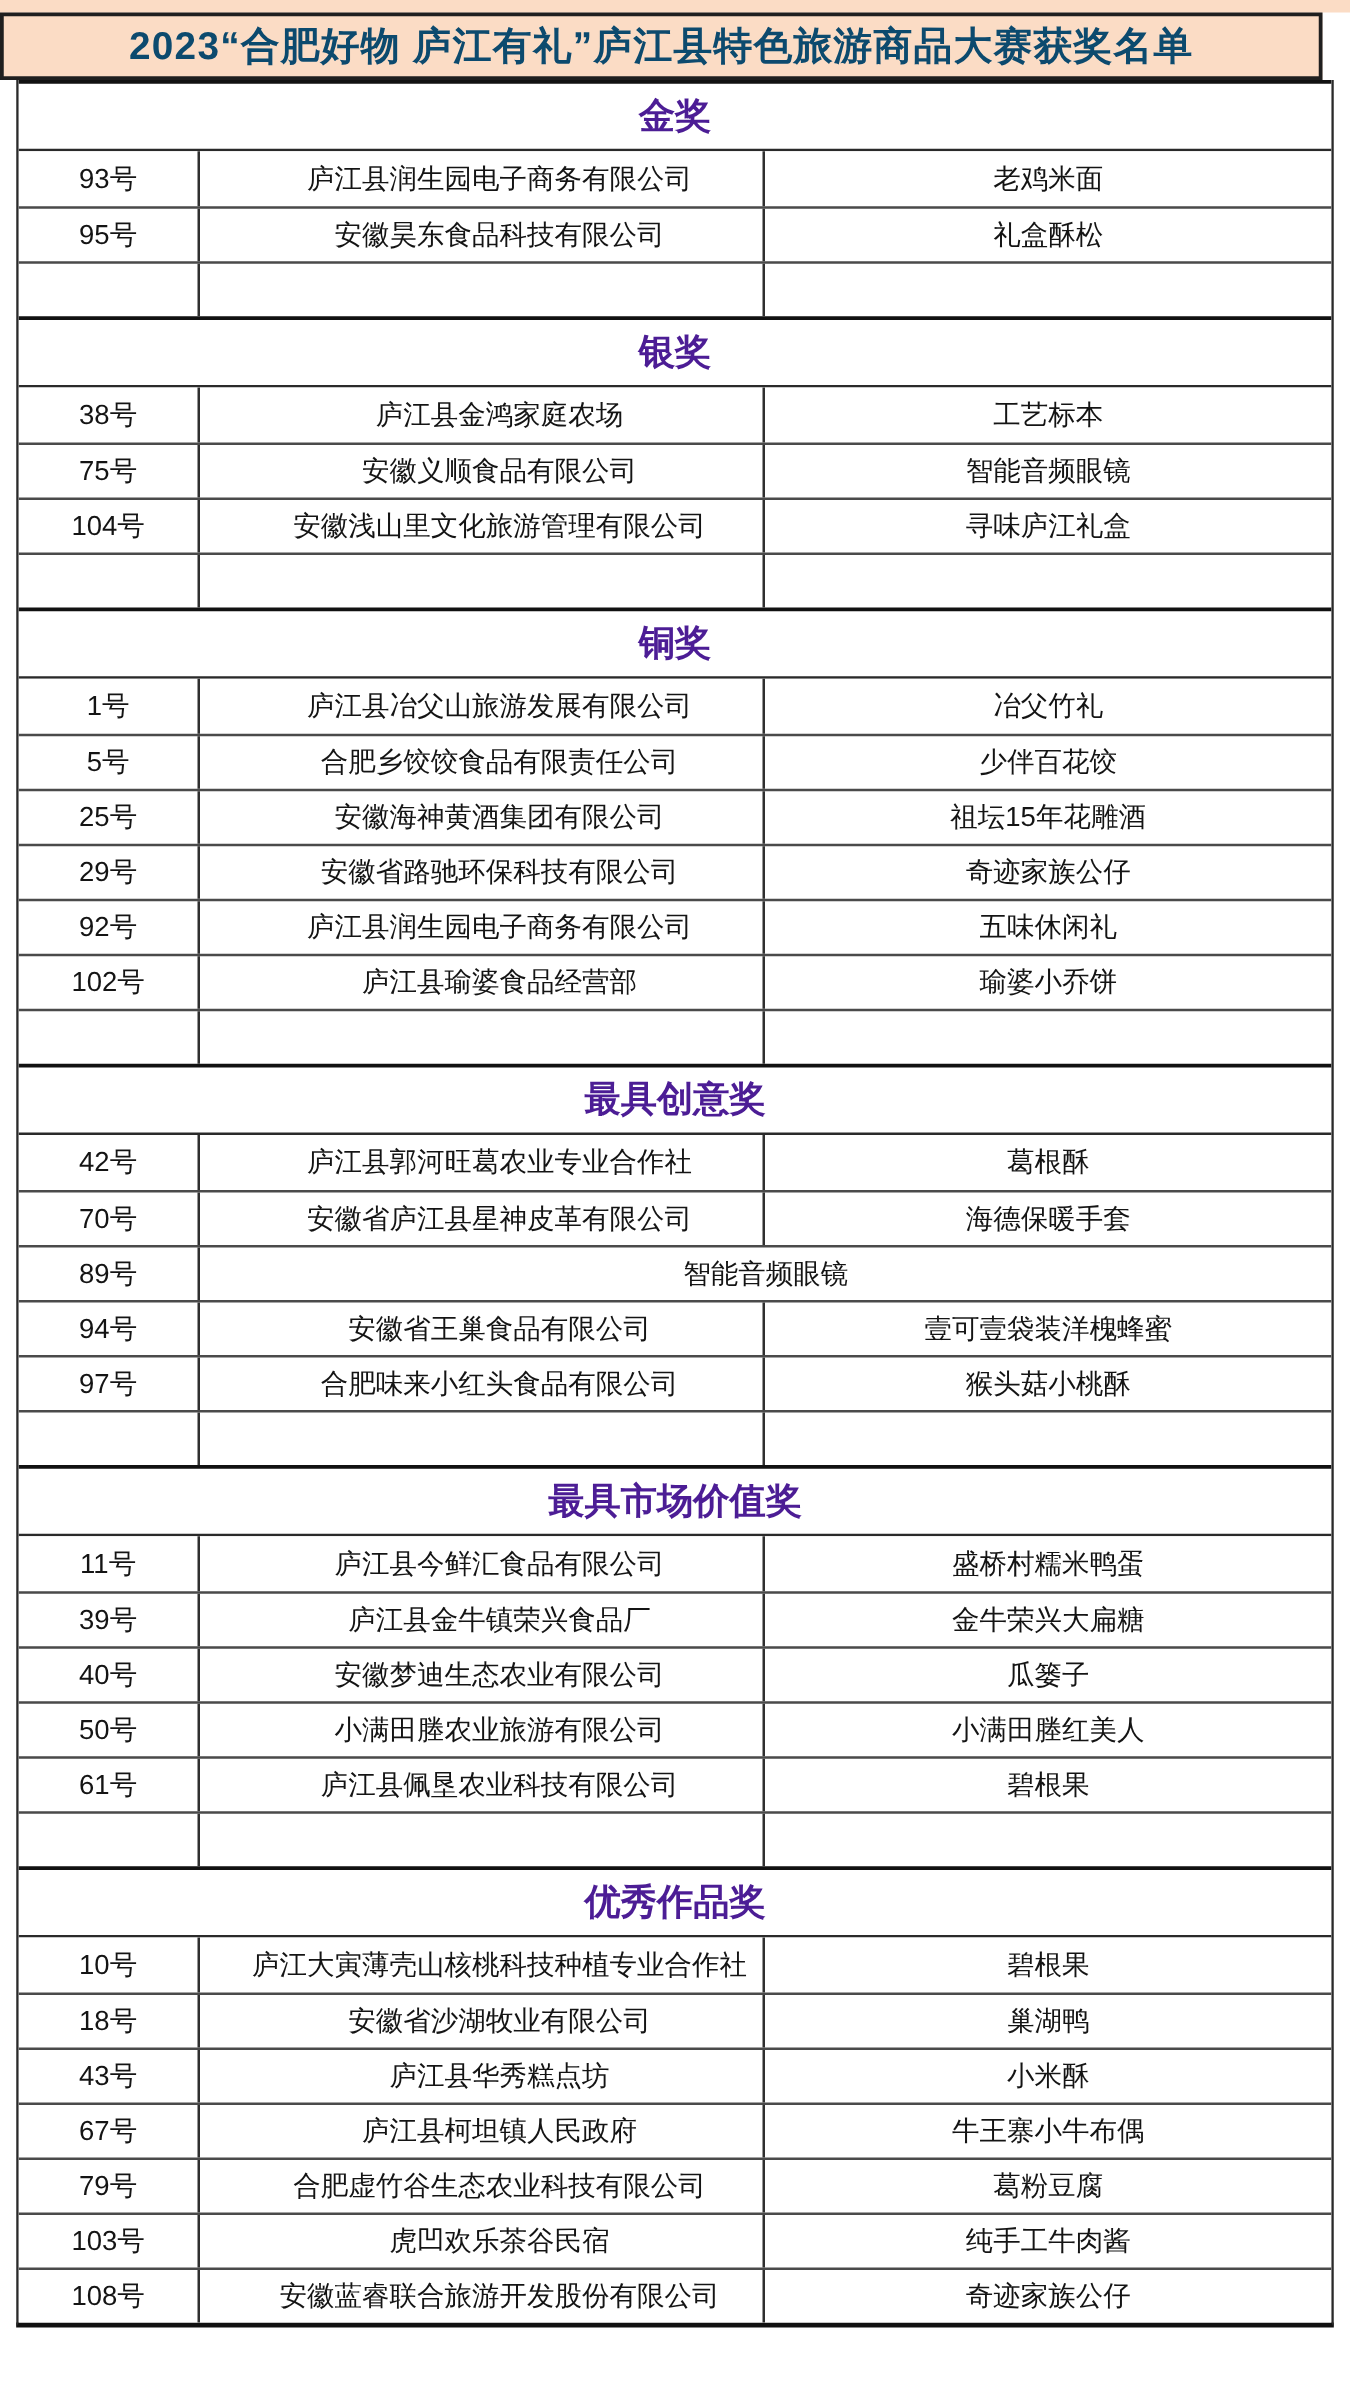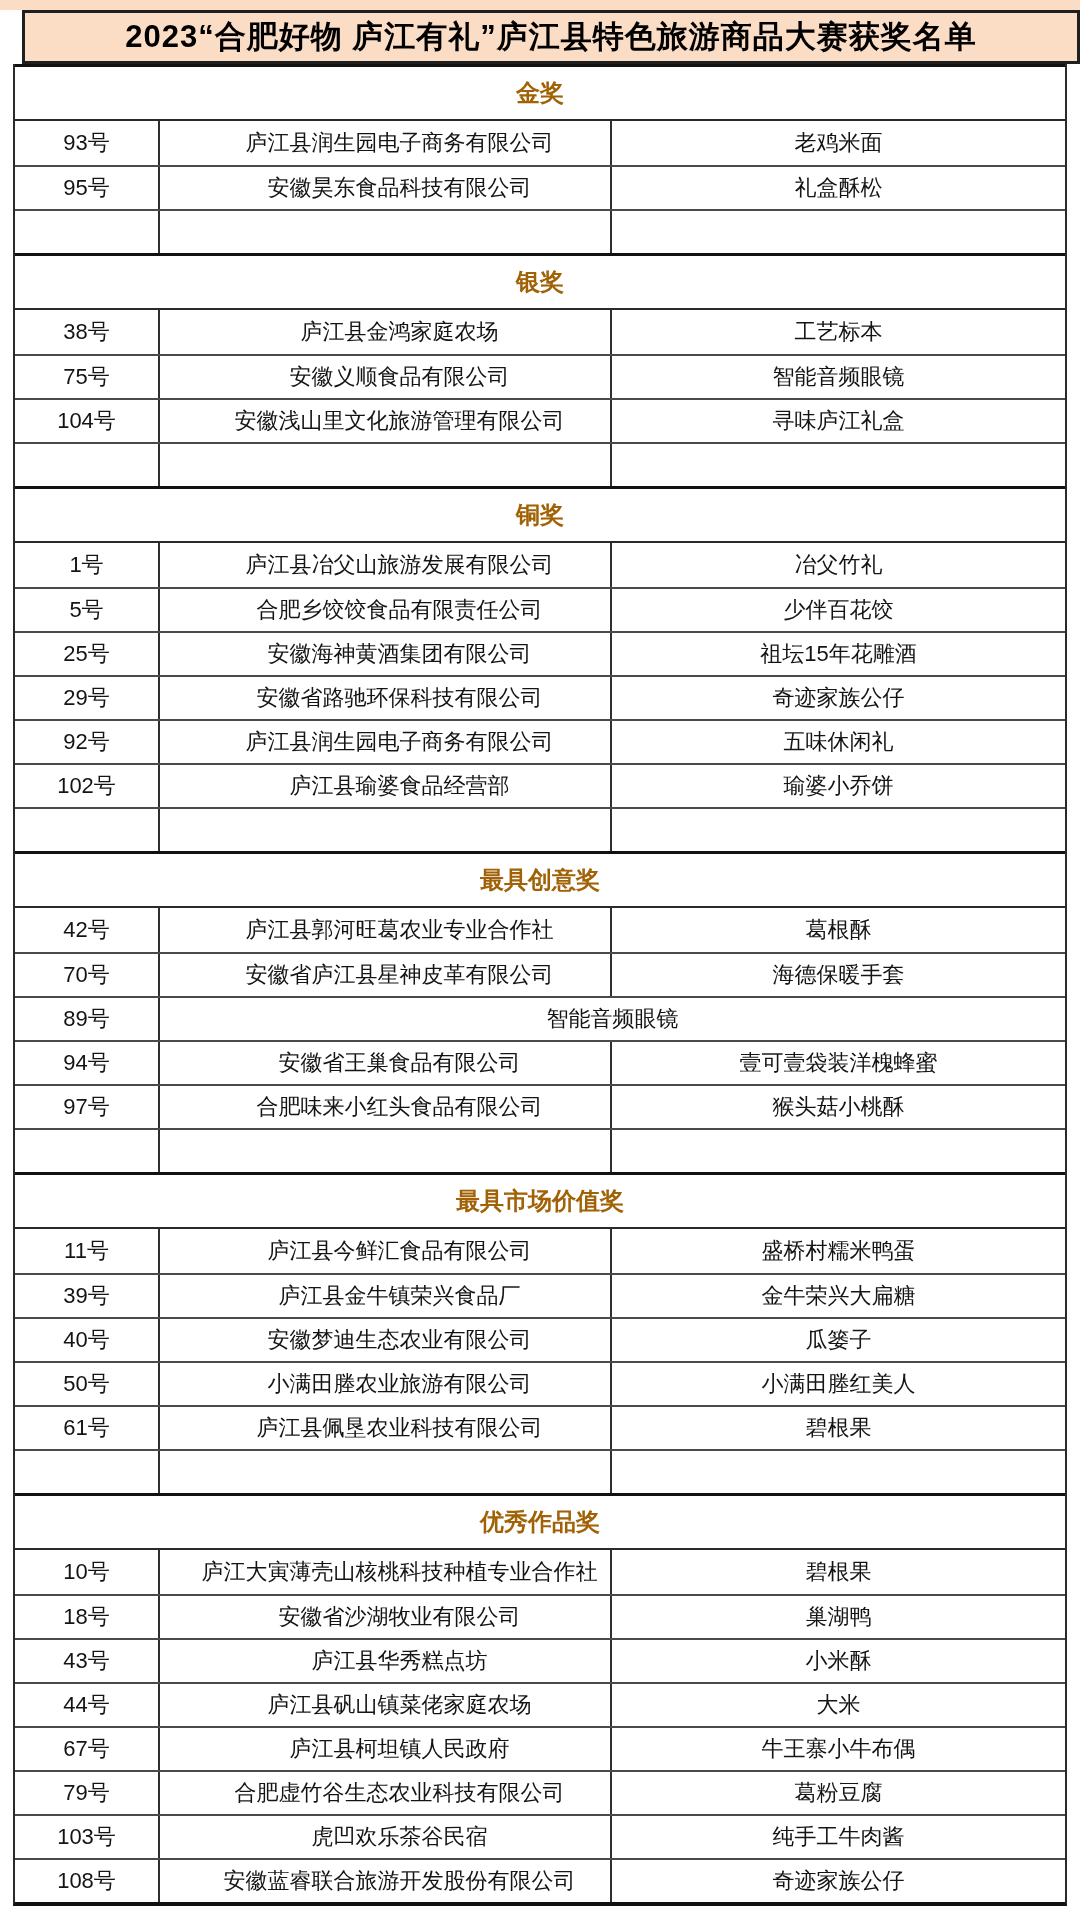--- a/index.html
+++ b/index.html
@@ -9,44 +9,44 @@
     font-family:"Liberation Sans",sans-serif;
     color:#111;
     position:relative;
     overflow:hidden;
   }
   .top-strip{
     position:absolute;left:0;top:0;width:1080px;height:10px;
     background:#fbdcc5;
   }
   .title-bar{
-    position:absolute;left:22px;top:10px;width:1058px;height:54px;
+    position:absolute;left:0;top:10px;width:1058px;height:54px;
     box-sizing:border-box;
     background:#fbdcc5;
     border:3px solid #1f1f1f;
     display:flex;align-items:center;justify-content:center;
-    font-size:31px;font-weight:bold;color:#000000;
+    font-size:31px;font-weight:bold;color:#0c4a6e;
     letter-spacing:1px;
     white-space:nowrap;
   }
   .awards-table{
     position:absolute;left:13px;top:64px;width:1054px;
     box-sizing:border-box;
     border-left:2px solid #2a2a2a;
     border-right:2px solid #2a2a2a;
     border-bottom:4px solid #111;
     background:#ffffff;
   }
   .award-header{
     box-sizing:border-box;
     height:57px;
     border-top:3px solid #111;
     border-bottom:2px solid #2a2a2a;
     display:flex;align-items:center;justify-content:center;
-    font-size:24px;font-weight:bold;color:#a16207;
+    font-size:29px;font-weight:bold;color:#4c1d95;
     background:#ffffff;
   }
   .row{
     box-sizing:border-box;
     height:44px;
     display:flex;
     background:#ffffff;
     border-top:2px solid #4a4a4a;
   }
   .row.first{border-top:none;}
@@ -213,25 +213,20 @@
       <div class="cell no">18号</div>
       <div class="cell company">安徽省沙湖牧业有限公司</div>
       <div class="cell product">巢湖鸭</div>
     </div>
     <div class="row">
       <div class="cell no">43号</div>
       <div class="cell company">庐江县华秀糕点坊</div>
       <div class="cell product">小米酥</div>
     </div>
     <div class="row">
-      <div class="cell no">44号</div>
-      <div class="cell company">庐江县矾山镇菜佬家庭农场</div>
-      <div class="cell product">大米</div>
-    </div>
-    <div class="row">
       <div class="cell no">67号</div>
       <div class="cell company">庐江县柯坦镇人民政府</div>
       <div class="cell product">牛王寨小牛布偶</div>
     </div>
     <div class="row">
       <div class="cell no">79号</div>
       <div class="cell company">合肥虚竹谷生态农业科技有限公司</div>
       <div class="cell product">葛粉豆腐</div>
     </div>
     <div class="row">

